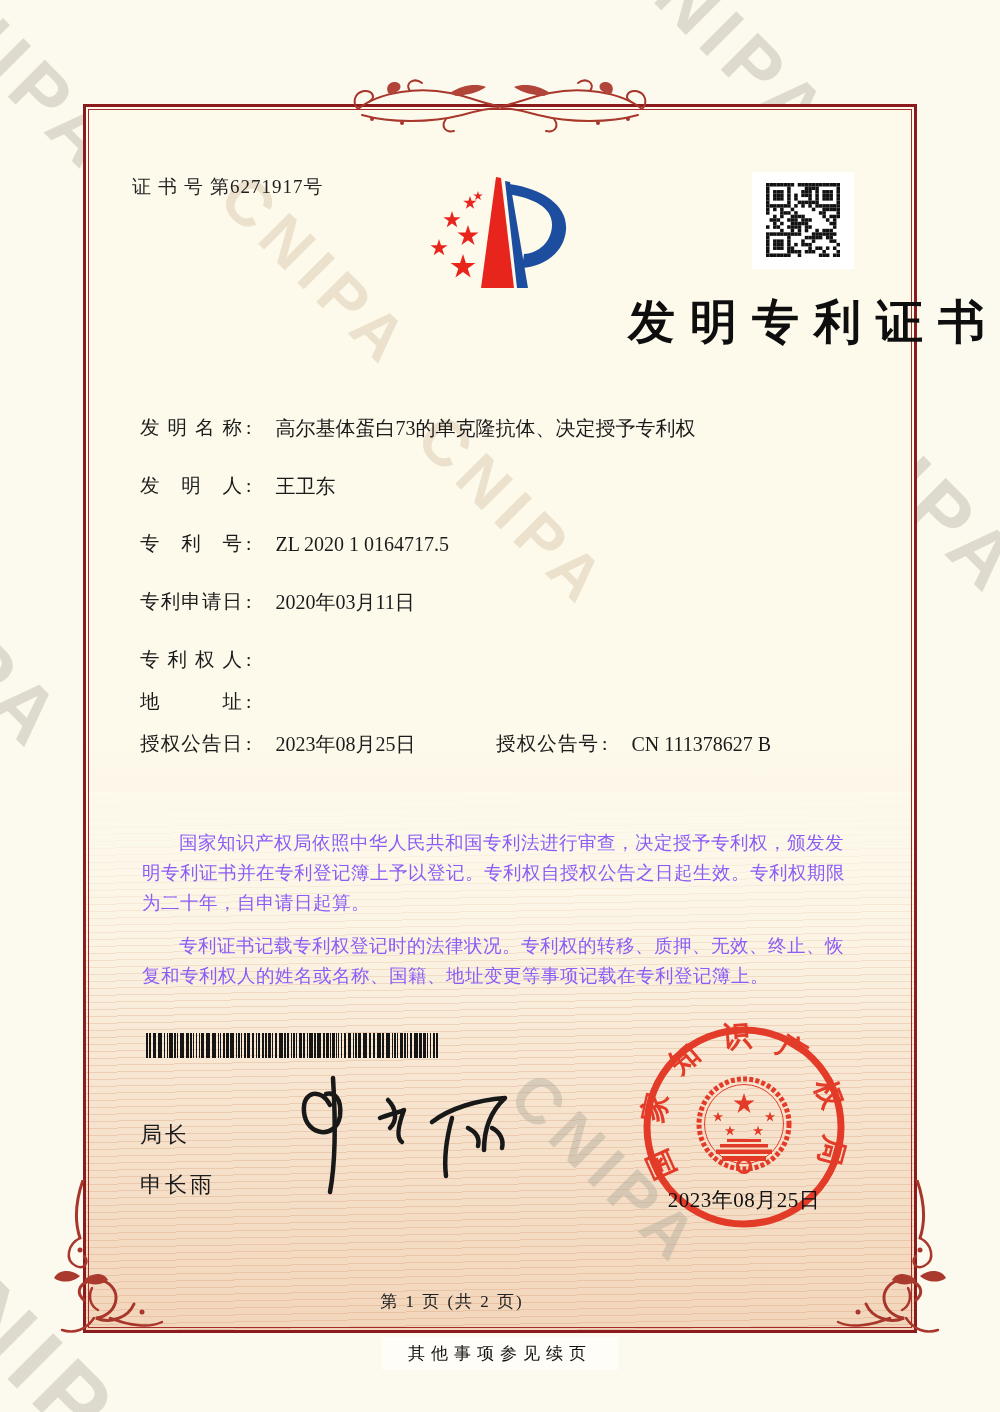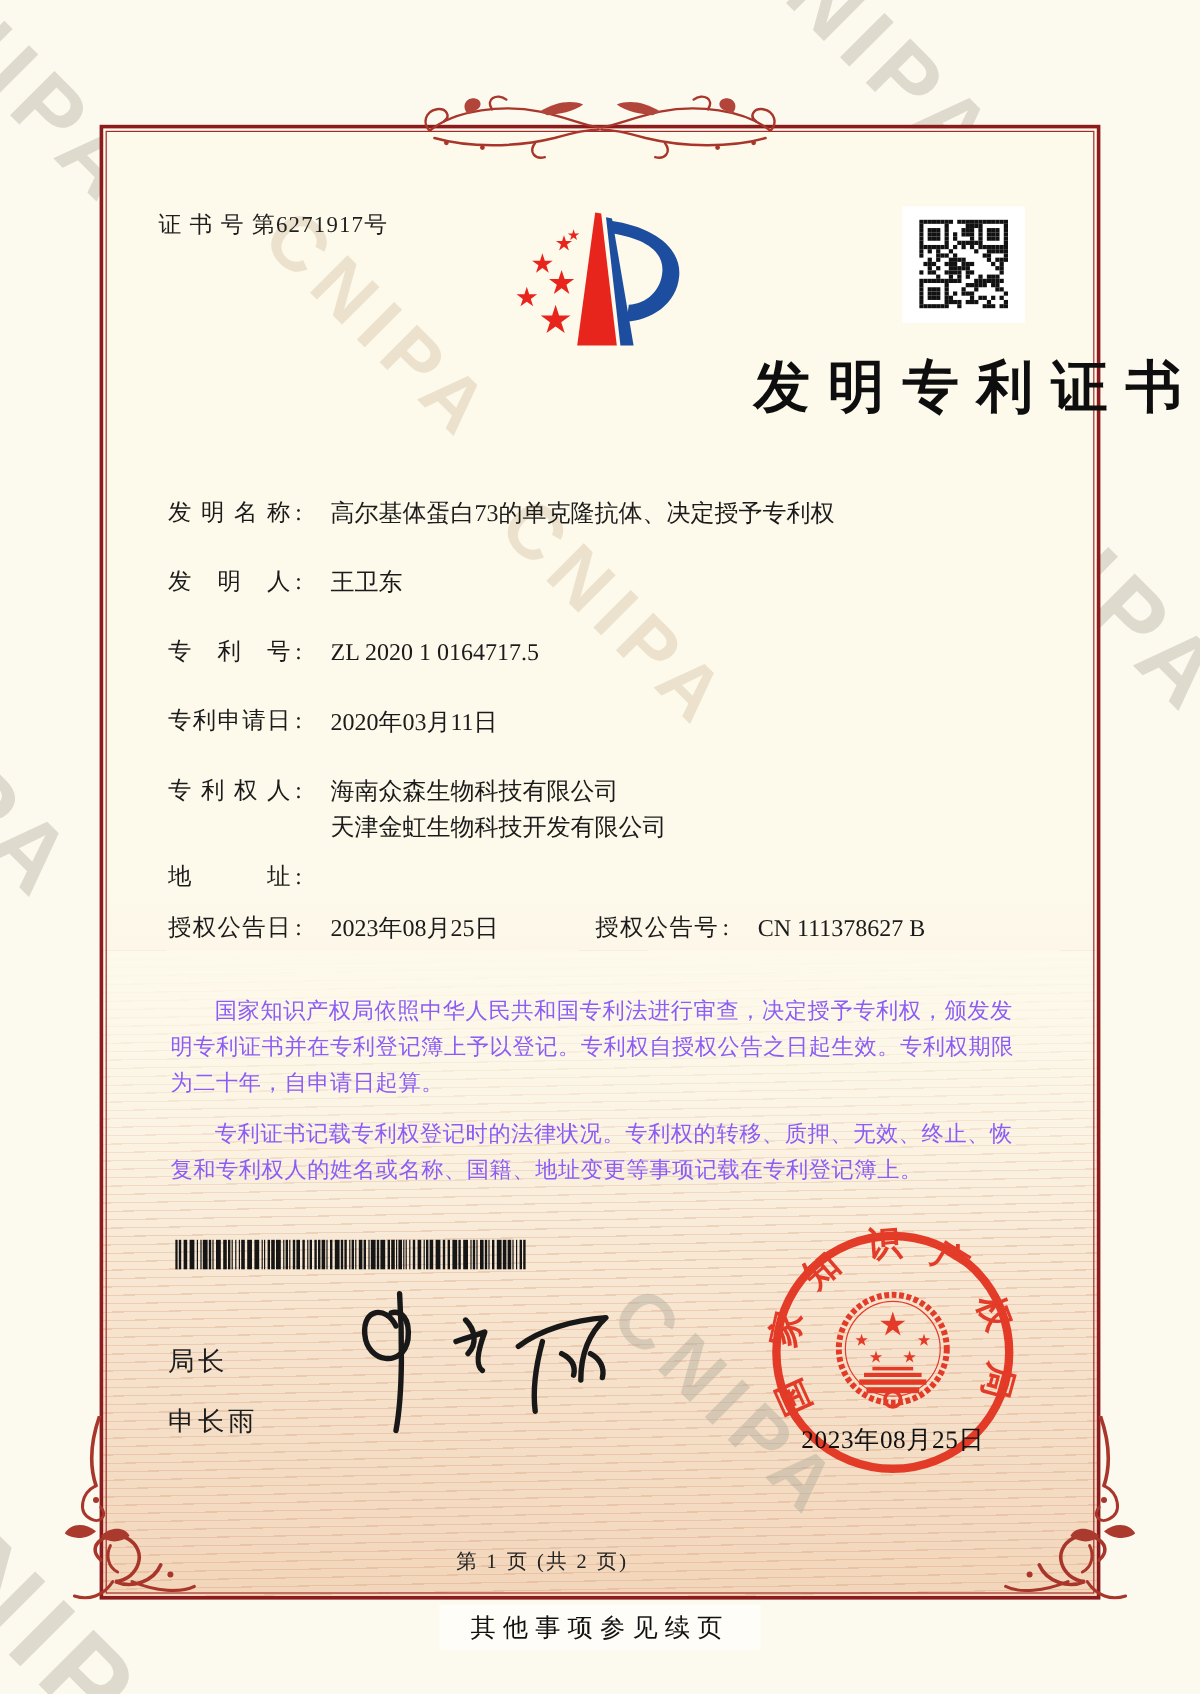--- a/index.html
+++ b/index.html
@@ -59,21 +59,21 @@
   .director{position:absolute;left:140px;top:1120px;z-index:5;
     font-family:"Liberation Sans","DejaVu Sans",sans-serif;font-size:22px;letter-spacing:3px;color:#1c1c1c;}
   .director div{margin-bottom:20px;}
   .signature{position:absolute;left:280px;top:1060px;z-index:6;}
   .seal{position:absolute;left:638px;top:1021px;z-index:6;opacity:0.95;}
   .seal-date{position:absolute;left:636px;top:1186px;width:216px;text-align:center;z-index:7;
     font-size:21px;color:#101010;letter-spacing:0.5px;}
   .pageinfo{position:absolute;left:0;width:904px;top:1290px;text-align:center;z-index:5;
     font-size:17px;letter-spacing:2px;color:#222;}
   .footnote{position:absolute;left:50%;transform:translateX(-50%);top:1337px;z-index:5;
-    background:#fefdf8;padding:5px 26px;font-size:21px;letter-spacing:6px;color:#111;text-align:center;}
+    background:#fefdf8;padding:5px 26px;font-size:17px;letter-spacing:6px;color:#111;text-align:center;}
 </style>
 </head>
 <body>
 
 <div id="page">
 
   <span class="wm wm-out wm-tl">CNIPA</span>
   <span class="wm wm-out wm-tr">CNIPA</span>
   <span class="wm wm-out wm-r">CNIPA</span>
   <span class="wm wm-out wm-l">CNIPA</span>
@@ -442,22 +442,20 @@
         <div class="field-value">2020年03月11日</div>
       </div>
       <div class="field-row multi">
         <div class="field-label">
           <span>专</span>
           <span>利</span>
           <span>权</span>
           <span>人</span>
         </div>
         <span class="colon">:</span>
-        <div class="field-value">海南众森生物科技有限公司
-天津金虹生物科技开发有限公司</div>
       </div>
       <div class="field-row multi">
         <div class="field-label">
           <span>地</span>
           <span>址</span>
         </div>
         <span class="colon">:</span>
       </div>
       <div class="field-row">
         <div class="field-label">

